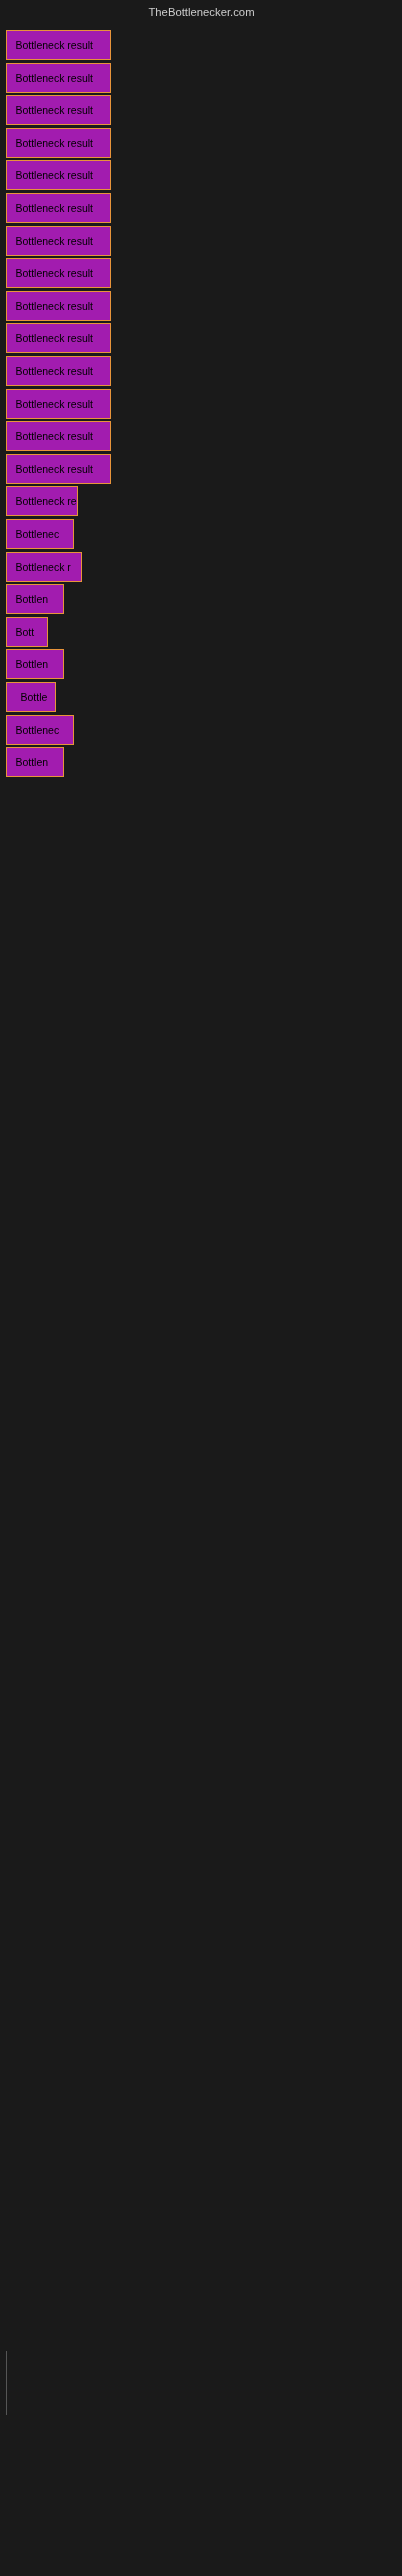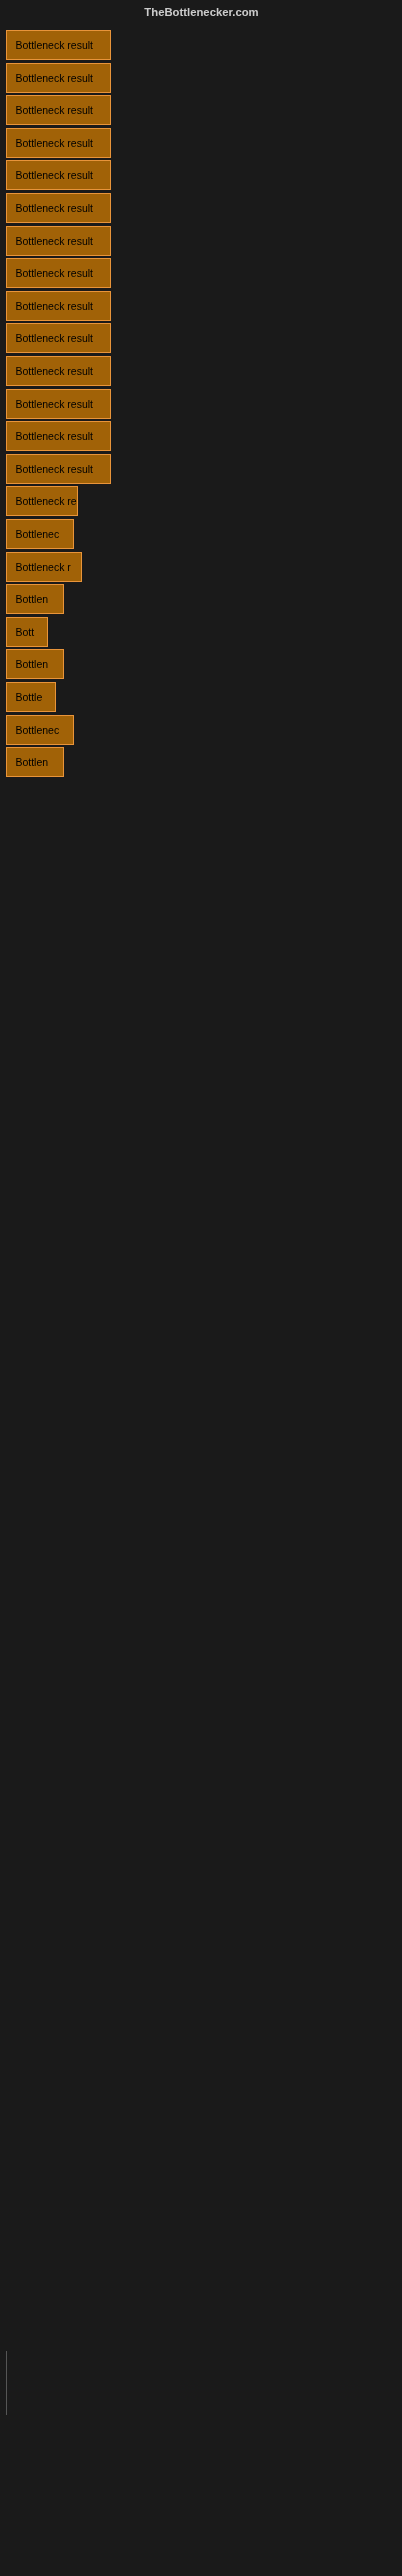--- a/index.html
+++ b/index.html
@@ -15,27 +15,26 @@
       font-family: Arial, sans-serif;
       position: relative;
     }
 
     .site-title {
       text-align: center;
       color: #cccccc;
       font-size: 11.3px;
       padding: 6.4px 0;
       background-color: #1a1a1a;
-      font-weight: bold;
     }
 
     .bottleneck-item {
       margin: 4.8px 6.4px;
       padding: 8px 8px;
-      background-color: #a16207;
+      background-color: #a21caf;
       color: #000000;
       font-size: 10.5px;
       font-weight: normal;
       border: 0.8px solid #e8943a;
       display: inline-block;
       white-space: nowrap;
       overflow: hidden;
     }
 
     .items-container {
@@ -121,21 +120,21 @@
     <div class="item-row">
       <div class="bottleneck-item" style="max-width: 58px; width: 58px;">Bottlen</div>
     </div>
     <div class="item-row">
       <div class="bottleneck-item" style="max-width: 42px; width: 42px;">Bott</div>
     </div>
     <div class="item-row">
       <div class="bottleneck-item" style="max-width: 58px; width: 58px;">Bottlen</div>
     </div>
     <div class="item-row">
-      <div class="bottleneck-item" style="max-width: 50px; width: 50px;">Bottle</div>
+      <div class="bottleneck-item" style="max-width: 50px; width: 50px; text-align: right;">Bottle</div>
     </div>
     <div class="item-row">
       <div class="bottleneck-item" style="max-width: 68px; width: 68px;">Bottlenec</div>
     </div>
     <div class="item-row">
       <div class="bottleneck-item" style="max-width: 58px; width: 58px;">Bottlen</div>
     </div>
   </div>
 
 <div class="vertical-line"></div>

